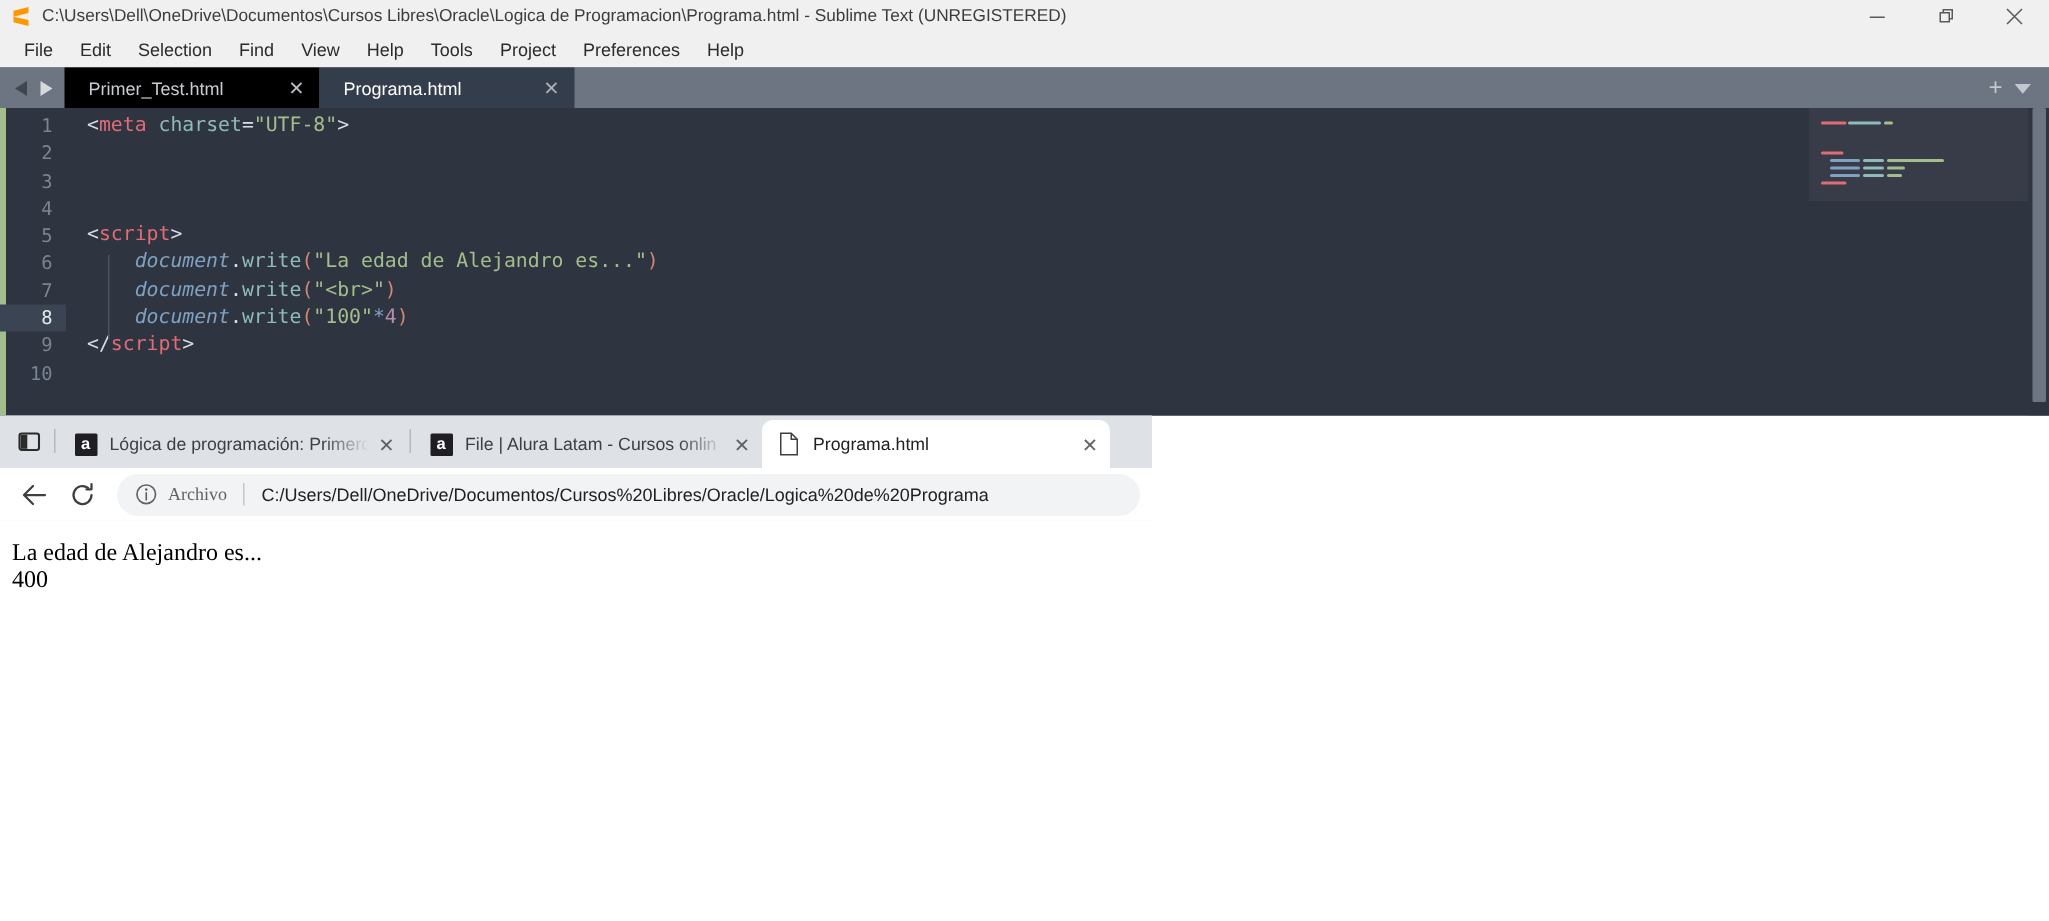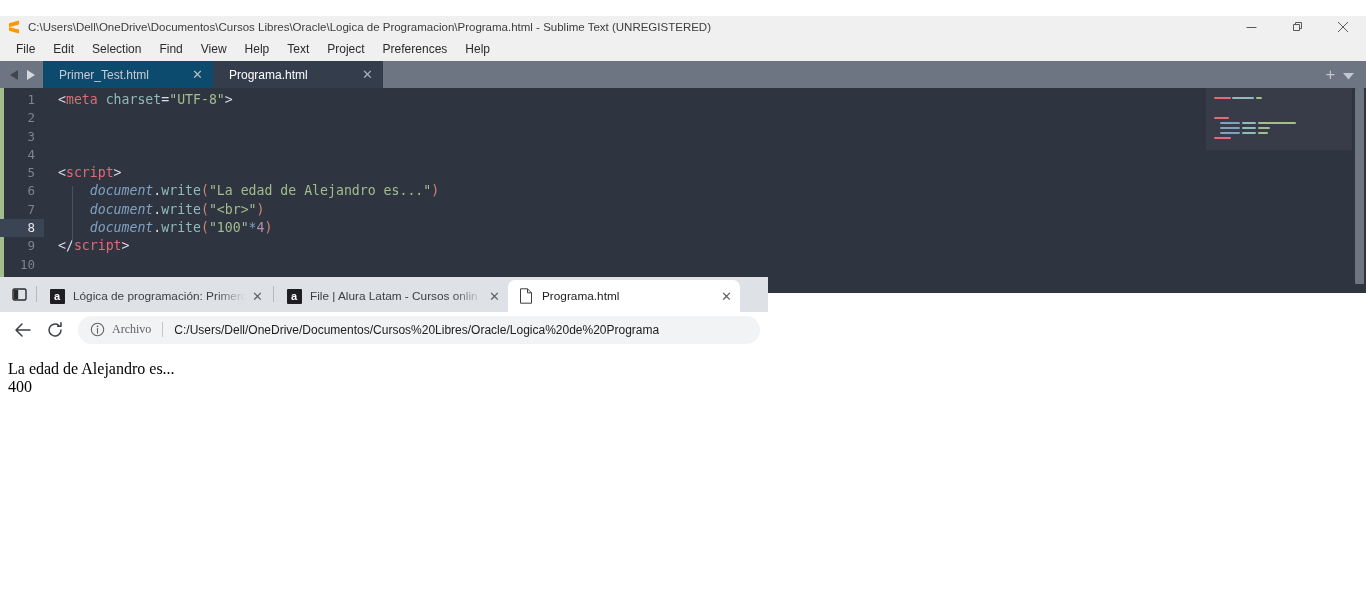--- a/index.html
+++ b/index.html
@@ -5,21 +5,21 @@
   * { box-sizing: border-box; margin: 0; padding: 0; }
   html, body {
     width: 1366px; height: 614px;
     overflow: hidden;
     background: #ffffff;
     font-family: "Liberation Sans", sans-serif;
   }
 
   
   #sublime-window {
-    position: absolute; left: 0; top: 16px;
+    position: absolute; left: 0; top: 0;
     width: 1366px; height: 277px;
     background: #2e3440;
   }
 
   
   #titlebar {
     position: relative;
     height: 22px;
     background: #f0f0f0;
     display: flex; align-items: center;
@@ -74,21 +74,21 @@
   }
   .tri { display:block; }
   .editor-tab {
     height: 27px;
     display: flex; align-items: center;
     padding: 0 10px 0 16px;
     min-width: 170px;
     font-size: 12px;
     position: relative;
   }
-  .editor-tab.inactive { background: #0c4a6e; color: #c9ccd2; }
+  .editor-tab.inactive { background: #000000; color: #c9ccd2; }
   .editor-tab.active { background: #343d4b; color: #ffffff; }
   .tab-label { white-space: nowrap; flex: 1; }
   .tab-close {
     font-size: 13px; color: #b9bcc4;
     margin-left: 16px; line-height: 1;
     font-family: "Liberation Sans", sans-serif;
   }
   .editor-tab.active .tab-close { color: #a9aeb8; }
   #tabstrip-right {
     position: absolute; right: 0; top: 0;
@@ -316,21 +316,21 @@
     </div>
   </div>
 
   <div id="menubar">
     <div class="menu-item">File</div>
     <div class="menu-item">Edit</div>
     <div class="menu-item">Selection</div>
     <div class="menu-item">Find</div>
     <div class="menu-item">View</div>
     <div class="menu-item">Help</div>
-    <div class="menu-item">Text</div>
+    <div class="menu-item">Tools</div>
     <div class="menu-item">Project</div>
     <div class="menu-item">Preferences</div>
     <div class="menu-item">Help</div>
   </div>
 
   <div id="tabstrip">
     <div id="tab-nav-arrows">
       <span>
         <svg class="tri" width="9" height="10" viewBox="0 0 9 10">
             <path d="M8 0 L8 10 L0 5 Z" fill="#3f4650"></path>

